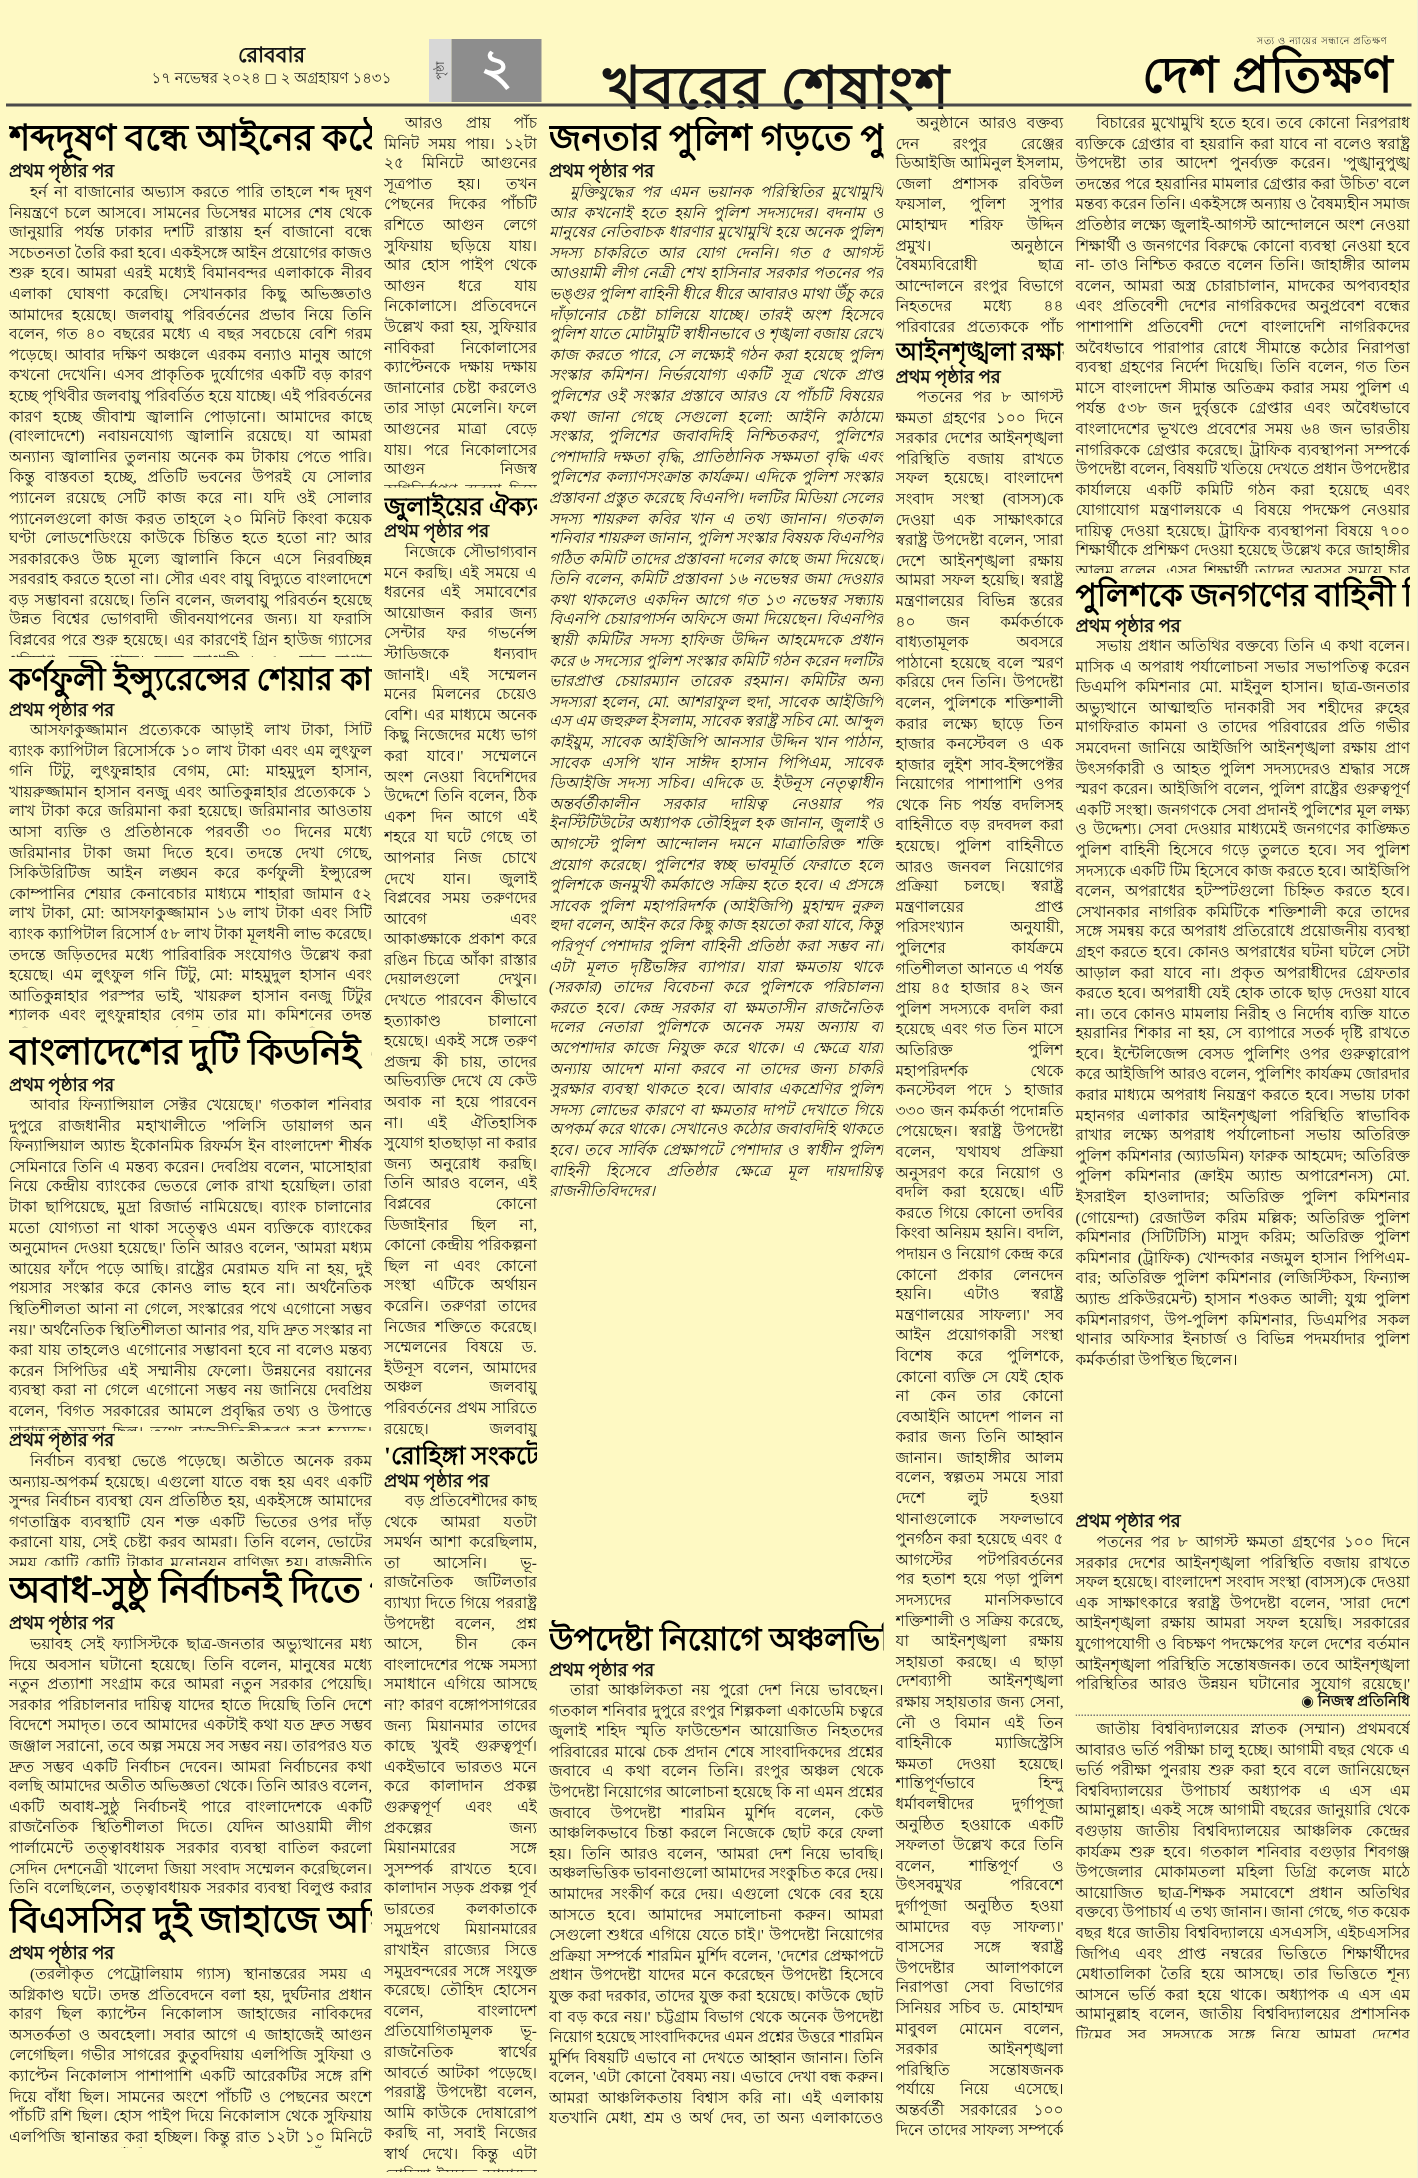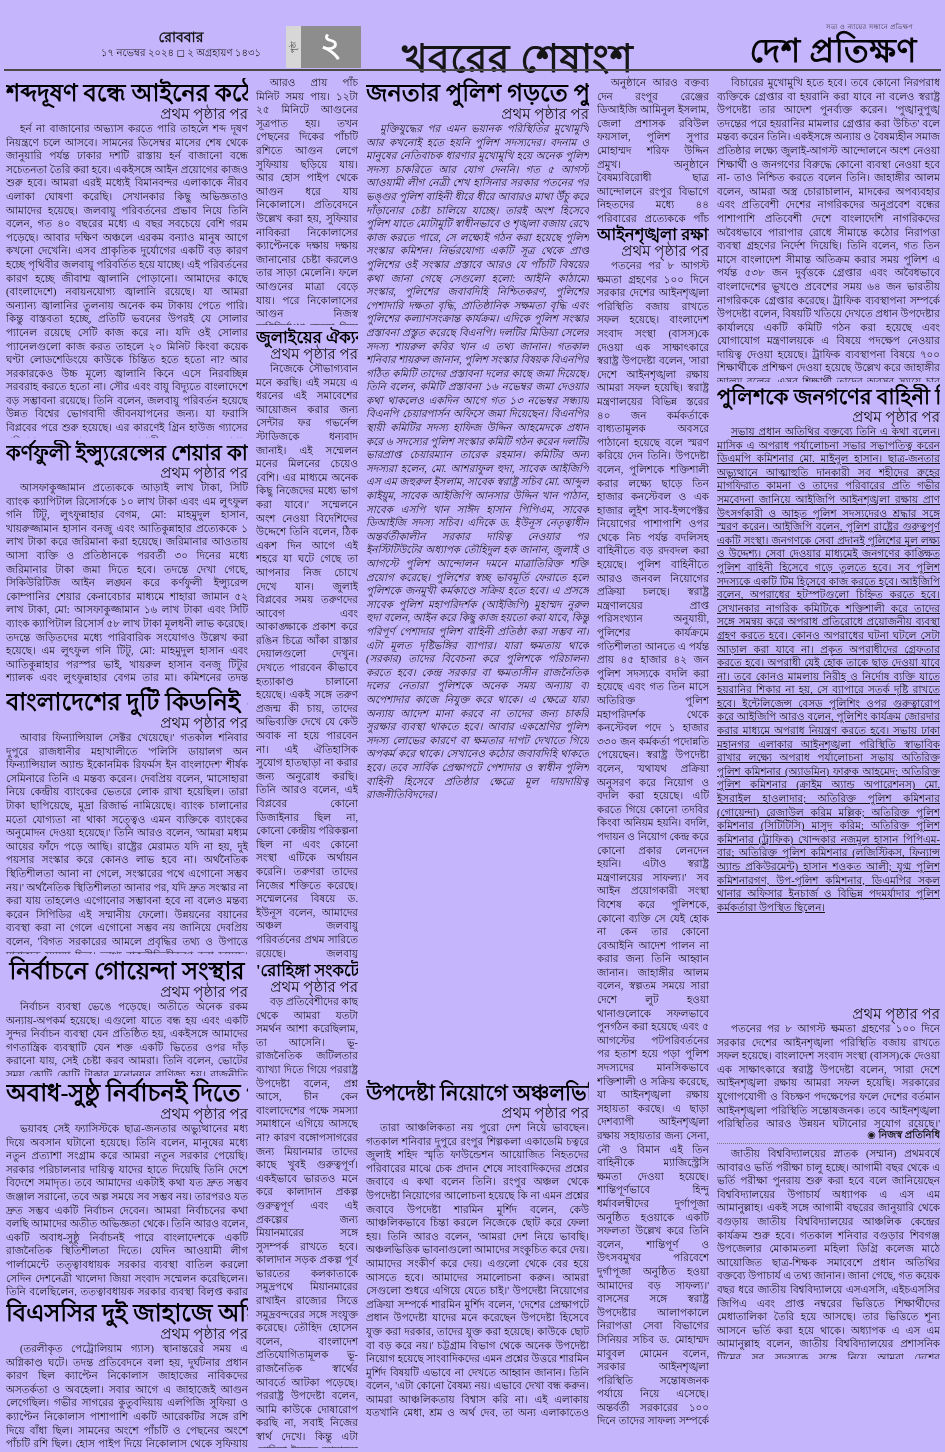--- a/index.html
+++ b/index.html
@@ -1,62 +1,62 @@
 <!DOCTYPE html>
 <html><head>
 <meta charset="utf-8">
 <style>
   html,body{margin:0;padding:0;background:#e8e8e8;}
   .page{
     position:relative; width:945px; height:1452px; margin:0 auto;
-    background:#c4b5fd; color:#161616; overflow:hidden;
+    background:#fef9c3; color:#161616; overflow:hidden;
     font-family:"Liberation Serif","DejaVu Sans",serif;
   }
   
   .hdr{position:absolute; left:0; top:0; width:945px; height:70px;}
   .hdr-rule{position:absolute; left:4px; right:4px; top:69px; height:2px; background:#4a4a4a;}
   .daybox{position:absolute; left:92px; top:30px; width:178px; text-align:center;}
   .dayname{font-weight:bold; font-size:14px; line-height:16px;}
   .dateline{font-size:10px; line-height:13px; color:#222;}
   .pageunit{position:absolute; left:286px; top:26px; height:42px; display:flex;}
   .pagestrip{width:15px; background:#d7d7d7; display:flex; align-items:center; justify-content:center;}
   .pagestrip span{writing-mode:vertical-rl; transform:rotate(180deg); font-size:7.5px; color:#333;}
   .pagenumbox{width:60px; background:#8d8d8d; color:#fff; display:flex; align-items:center; justify-content:center;
               font-weight:bold; font-size:33px;}
   .sectitle{position:absolute; left:402px; top:28px; font-size:39px; font-weight:bold; letter-spacing:0.5px;}
-  .mast{position:absolute; right:28px; top:22px; text-align:right;}
+  .mast{position:absolute; right:16px; top:22px; text-align:right;}
   .mast-tag{font-size:6.5px; color:#333; letter-spacing:0.5px; margin-right:4px;}
   .mast-name{font-size:33px; font-weight:bold; line-height:36px; letter-spacing:0.5px; color:#050505;}
   
   .cols{
     position:absolute; left:6px; top:76px; width:934px; height:1372px;
     display:grid; grid-template-columns:242px 102px 223px 112px 223px; column-gap:8px;
     overflow:hidden;
   }
   .col{overflow:hidden;}
   .story{overflow:hidden;}
   .hl{font-weight:bold; color:#000; text-align:center; white-space:nowrap; overflow:hidden; margin:2px 0 0 0;}
   .hl-xl{font-size:24px; line-height:30px;}
   .hl-lg{font-size:21px; line-height:27px;}
   .hl-sm{font-size:16.5px; line-height:21px;}
   .hl-wrap{white-space:normal; font-size:23px; line-height:26px;}
-  .kick{font-size:15px; font-weight:normal; text-align:right; line-height:13px; margin-bottom:1px;}
+  .kick{font-size:12px; font-weight:bold; text-align:left; line-height:13px; margin-bottom:1px;}
   .byline{font-size:10px; font-weight:bold; text-align:right; line-height:14px; padding-left:2px;}
   .dotrule{border-top:1px dotted #777; margin:1px 0 3px 0;}
   .bd{
     font-size:10.3px; line-height:13.6px; text-align:justify; text-indent:14px;
     margin:0; overflow:hidden; word-break:break-word;
   }
   
   #a1 .bd{height:316px;} #a2 .bd{height:204px;} #a3 .bd{height:223px;}
   #a4 .bd{height:76px;}  #a5 .bd{height:174px;} #a6 .bd{height:122px;}
   #c1{height:249px;} #c2 .bd{height:596px;} #c3 .bd{height:455px;}
   #m1 .bd{height:956px;font-style:italic;} #m2 .bd{height:296px;}
   #n1{height:146px;} #n2 .bd{height:1166px;}
-  #r1{height:306px;} #r2 .bd{height:583px;text-decoration:underline;} #r3 .bd{height:106px;} #r4 .bd{height:212px;}
+  #r1{height:306px;} #r2 .bd{height:583px;} #r3 .bd{height:106px;} #r4 .bd{height:212px;}
 </style>
 </head>
 <body>
 
 <div class="page">
 
   <div class="hdr">
     <div class="daybox">
       <div class="dayname">রোববার</div>
       <div class="dateline">১৭ নভেম্বর ২০২৪ ◻ ২ অগ্রহায়ণ ১৪৩১</div>
@@ -87,21 +87,20 @@
         <h2 class="hl hl-lg">কর্ণফুলী ইন্স্যুরেন্সের শেয়ার কারসাজিতে</h2>
         <div class="kick">প্রথম পৃষ্ঠার পর</div>
         <p class="bd">আসফাকুজ্জামান প্রত্যেককে আড়াই লাখ টাকা, সিটি ব্যাংক ক্যাপিটাল রিসোর্সকে ১০ লাখ টাকা এবং এম লুৎফুল গনি টিটু, লুৎফুন্নাহার বেগম, মো: মাহমুদুল হাসান, খায়রুজ্জামান হাসান বনজু এবং আতিকুন্নাহার প্রত্যেককে ১ লাখ টাকা করে জরিমানা করা হয়েছে। জরিমানার আওতায় আসা ব্যক্তি ও প্রতিষ্ঠানকে পরবর্তী ৩০ দিনের মধ্যে জরিমানার টাকা জমা দিতে হবে। তদন্তে দেখা গেছে, সিকিউরিটিজ আইন লঙ্ঘন করে কর্ণফুলী ইন্স্যুরেন্স কোম্পানির শেয়ার কেনাবেচার মাধ্যমে শাহারা জামান ৫২ লাখ টাকা, মো: আসফাকুজ্জামান ১৬ লাখ টাকা এবং সিটি ব্যাংক ক্যাপিটাল রিসোর্স ৫৮ লাখ টাকা মূলধনী লাভ করেছে। তদন্তে জড়িতদের মধ্যে পারিবারিক সংযোগও উল্লেখ করা হয়েছে। এম লুৎফুল গনি টিটু, মো: মাহমুদুল হাসান এবং আতিকুন্নাহার পরস্পর ভাই, খায়রুল হাসান বনজু টিটুর শ্যালক এবং লুৎফুন্নাহার বেগম তার মা। কমিশনের তদন্ত প্রতিবেদনে বলা হয়েছে, কর্ণফুলী ইন্স্যুরেন্স কোম্পানির শেয়ার লেনদেনের সাথে জড়িত ব্যক্তি ও ব্রোকারেজ হাউজগুলো সিকিউরিটিজ আইন লঙ্ঘন করেছে, যার ফলে সাধারণ বিনিয়োগকারীদের ক্ষতি হয়েছে এবং শেয়ারবাজারে নেতিবাচক প্রভাব পড়েছে- এমন পরিস্থিতি কমিশন অগ্রহণযোগ্য বলে মনে করেছে। ২০২৩ সালের ডিসেম্বরে কর্ণফুলী ইন্স্যুরেন্সের শেয়ারের দাম ছিল ৩৩ টাকা ৬০ পয়সা। যা ২০২৪ সালের ফেব্রুয়ারিতে প্রায় ৮ শতাংশ দাম বাড়িয়ে তোলা হয় ৬০ টাকা ৬০ পয়সায়। যদিও কোম্পানিটির শেয়ার দাম বৃদ্ধির পেছনে সংবেদনশীল কোনো তথ্য ছিল না। এরপর থেকে শেয়ারটির দাম ধারাবাহিকভাবে কমতে থাকে, যা বৃহস্পতিবার ঢাকা স্টক এক্সচেঞ্জে (ডিএসই) ৩২ টাকায় ক্লোজিং হয়েছে।</p>
       </article>
       <article id="a3" class="story">
         <h2 class="hl hl-xl">বাংলাদেশের দুটি কিডনিই খেয়ে ফেলা</h2>
         <div class="kick">প্রথম পৃষ্ঠার পর</div>
         <p class="bd">আবার ফিন্যান্সিয়াল সেক্টর খেয়েছে।' গতকাল শনিবার দুপুরে রাজধানীর মহাখালীতে 'পলিসি ডায়ালগ অন ফিন্যান্সিয়াল অ্যান্ড ইকোনমিক রিফর্মস ইন বাংলাদেশ' শীর্ষক সেমিনারে তিনি এ মন্তব্য করেন। দেবপ্রিয় বলেন, 'মাসোহারা নিয়ে কেন্দ্রীয় ব্যাংকের ভেতরে লোক রাখা হয়েছিল। তারা টাকা ছাপিয়েছে, মুদ্রা রিজার্ভ নামিয়েছে। ব্যাংক চালানোর মতো যোগ্যতা না থাকা সত্ত্বেও এমন ব্যক্তিকে ব্যাংকের অনুমোদন দেওয়া হয়েছে।' তিনি আরও বলেন, 'আমরা মধ্যম আয়ের ফাঁদে পড়ে আছি। রাষ্ট্রের মেরামত যদি না হয়, দুই পয়সার সংস্কার করে কোনও লাভ হবে না। অর্থনৈতিক স্থিতিশীলতা আনা না গেলে, সংস্কারের পথে এগোনো সম্ভব নয়।' অর্থনৈতিক স্থিতিশীলতা আনার পর, যদি দ্রুত সংস্কার না করা যায় তাহলেও এগোনোর সম্ভাবনা হবে না বলেও মন্তব্য করেন সিপিডির এই সম্মানীয় ফেলো। উন্নয়নের বয়ানের ব্যবস্থা করা না গেলে এগোনো সম্ভব নয় জানিয়ে দেবপ্রিয় বলেন, 'বিগত সরকারের আমলে প্রবৃদ্ধির তথ্য ও উপাত্তে মারাত্মক সমস্যা ছিল। তথ্যে রাজনীতিকীকরণ করা হয়েছে। বেসরকারি বিনিয়োগ ছাড়া প্রবৃদ্ধি দেখানো হয়েছে, যেখানে ট্যাক্স জিডিপি বাড়েনি। ট্যাক্স নাই, বিনিয়োগ নাই আবার দৃশ্যমান উন্নয়ন দেখতে গিয়ে সামাজিক উন্নয়ন, স্বাস্থ্য শিক্ষায় গুরুত্ব অবমূল্যায়ন করা হয়েছে।' বাংলাদেশ ব্যাংককে ডিজিটালাইজ করতে হবে অর্থনৈতিক লেনদেনে স্বচ্ছতা আনতে উল্লেখ করে সেমিনারে অ্যাসোসিয়েশন অব ব্যাংকার্স বাংলাদেশ লিমিটেডের (এবিবি) চেয়ারম্যান সেলিম আর এফ হোসেইন বলেন, 'সরাসরি সরকারি পৃষ্ঠপোষকতায় অর্থনৈতিক সেক্টরে লুটপাট হয়েছে। যেখানে ব্যবসায়ী এবং রাজনীতিবিদরা জড়িত ছিলেন।' অর্থনৈতিক সংস্কার ছাড়া কোনও উপায় নেই উল্লেখ করে বাংলাদেশ সিকিউরিটিজ অ্যান্ড এক্সচেঞ্জ কমিশনের কমিশনার ফারজানা লালারুখ বলেন, 'বিএসইসি মার্কেট রিফর্ম করতে চায়। বর্তমান মার্কেটকে উল্লেখযোগ্য জায়গায় নিয়ে যেতে কাজ করছি।'</p>
       </article>
       <article id="a4" class="story">
-        <h2 class="hl hl-xl">নির্বাচনে গোয়েন্দা সংস্থার</h2>
         <div class="kick">প্রথম পৃষ্ঠার পর</div>
         <p class="bd">নির্বাচন ব্যবস্থা ভেঙে পড়েছে। অতীতে অনেক রকম অন্যায়-অপকর্ম হয়েছে। এগুলো যাতে বন্ধ হয় এবং একটি সুন্দর নির্বাচন ব্যবস্থা যেন প্রতিষ্ঠিত হয়, একইসঙ্গে আমাদের গণতান্ত্রিক ব্যবস্থাটি যেন শক্ত একটি ভিতের ওপর দাঁড় করানো যায়, সেই চেষ্টা করব আমরা। তিনি বলেন, ভোটের সময় কোটি কোটি টাকার মনোনয়ন বাণিজ্য হয়। রাজনীতি ব্যবসায় পরিণত হয়েছে। রাজনীতি এখন জনকল্যাণ নয়, রাজনীতি এখন ব্যবসা। সংরক্ষিত নারী আসন প্রসঙ্গে সংস্কার কমিশনের প্রধান বলেন, নারী আসনে সরাসরি ভোট হতে পারে। প্রত্যেক আসনে যোগ্য নারীরা ভোটে নির্বাচিত হবেন। রোটেশন অনুযায়ী ভোট হলে দেখা যাবে চারটা নির্বাচনে প্রত্যেক আসনে একজন নারী সরাসরি ভোটে নির্বাচিত হবেন।</p>
       </article>
       <article id="a5" class="story">
         <h2 class="hl hl-xl">অবাধ-সুষ্ঠু নির্বাচনই দিতে পারে</h2>
         <div class="kick">প্রথম পৃষ্ঠার পর</div>
         <p class="bd">ভয়াবহ সেই ফ্যাসিস্টকে ছাত্র-জনতার অভ্যুত্থানের মধ্য দিয়ে অবসান ঘটানো হয়েছে। তিনি বলেন, মানুষের মধ্যে নতুন প্রত্যাশা সংগ্রাম করে আমরা নতুন সরকার পেয়েছি। সরকার পরিচালনার দায়িত্ব যাদের হাতে দিয়েছি তিনি দেশে বিদেশে সমাদৃত। তবে আমাদের একটাই কথা যত দ্রুত সম্ভব জঞ্জাল সরানো, তবে অল্প সময়ে সব সম্ভব নয়। তারপরও যত দ্রুত সম্ভব একটি নির্বাচন দেবেন। আমরা নির্বাচনের কথা বলছি আমাদের অতীত অভিজ্ঞতা থেকে। তিনি আরও বলেন, একটি অবাধ-সুষ্ঠু নির্বাচনই পারে বাংলাদেশকে একটি রাজনৈতিক স্থিতিশীলতা দিতে। যেদিন আওয়ামী লীগ পার্লামেন্টে তত্ত্বাবধায়ক সরকার ব্যবস্থা বাতিল করলো সেদিন দেশনেত্রী খালেদা জিয়া সংবাদ সম্মেলন করেছিলেন। তিনি বলেছিলেন, তত্ত্বাবধায়ক সরকার ব্যবস্থা বিলুপ্ত করার মধ্য দিয়ে বাংলাদেশে নতুন অস্থিতিশীলতার সৃষ্টি হলো। হয়েছেও তাই। আমরা খুব ভালোভাবে দেখেছি যে ১৫ বছর ধরে সংঘাত, সংঘর্ষ, হত্যা, নির্যাতন, গণগ্রেফতার, গুম, খুন থেকে শুরু করে সব কিছু। একটি ভয়াবহ একদলীয় শাসন ব্যবস্থা চালু করেছিল। আমরা ছাত্র-জনতার অভ্যুত্থানের মধ্য দিয়ে সে দানবকে সরাতে পেরেছি। তাই এই সরকারের কাছে প্রত্যাশা যে তারা যথেষ্ট অল্প সময়ের মধ্যে এই জঞ্জালগুলো সরিয়ে সবার কাছে গ্রহণযোগ্য নির্বাচন ব্যবস্থা করবেন। নতুন বাংলাদেশ নির্মাণ করার যে স্বপ্ন জাতি দেখেছে সেই স্বপ্ন পূরণে আরও একধাপ এগিয়ে যাবেন।</p>
       </article>
       <article id="a6" class="story">
         <h2 class="hl hl-xl">বিএসসির দুই জাহাজে অগ্নিকাণ্ডের</h2>

